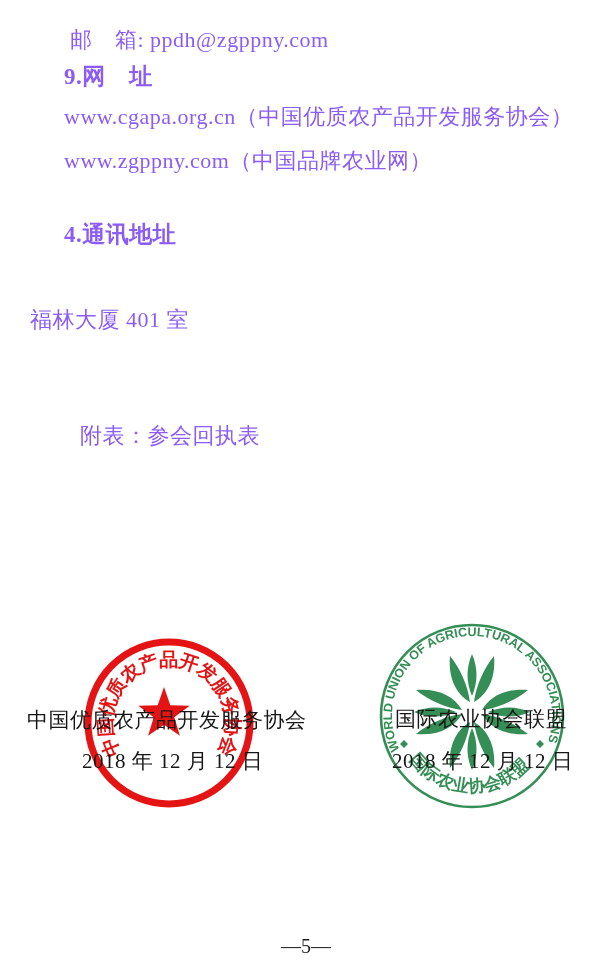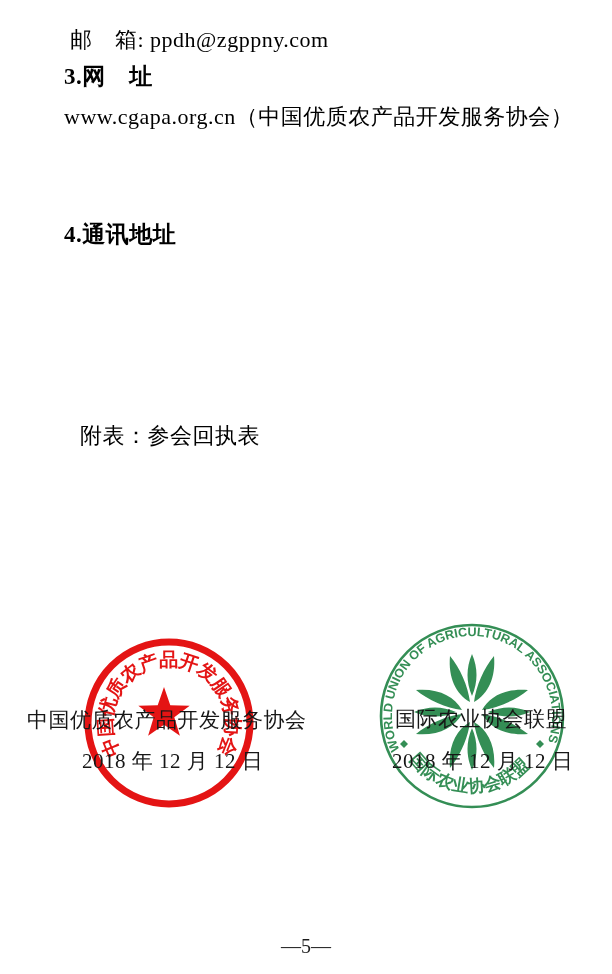--- a/index.html
+++ b/index.html
@@ -5,21 +5,21 @@
   html,body{margin:0;padding:0;}
   body{
     width:612px;height:974px;
     background:#ffffff;
     font-family:"Liberation Serif","DejaVu Serif",serif;
     position:relative;overflow:hidden;
   }
   .page{position:absolute;inset:0;width:612px;height:974px;}
   .txt{
     position:absolute;
-    color:#000000;
+    color:#8b5cf6;
     font-size:22px;
     white-space:nowrap;
     letter-spacing:0.5px;
     z-index:3;
   }
   .txt.bold{font-weight:bold;font-size:23px;}
   .sig{
     position:absolute;
     color:#161616;
     font-size:21px;
@@ -73,23 +73,25 @@
       <g transform="translate(472,712)" fill="#2e8b50">
         <use href="#leafArm"></use>
         <use href="#leafArm" transform="rotate(90)"></use>
         <use href="#leafArm" transform="rotate(180)"></use>
         <use href="#leafArm" transform="rotate(270)"></use>
       </g>
     </g>
   </svg>
 
   <div class="txt" style="left:70px;top:25px;">邮　箱: ppdh@zgppny.com</div>
-  <div class="txt bold" style="left:64px;top:61px;">3.网　址</div>
+  <div class="txt bold" style="left:64px;top:61px;">9.网　址</div>
   <div class="txt" style="left:64px;top:102px;">www.cgapa.org.cn（中国优质农产品开发服务协会）</div>
+  <div class="txt" style="left:64px;top:146px;">www.zgppny.com（中国品牌农业网）</div>
   <div class="txt bold" style="left:64px;top:219px;font-family:Liberation Serif, serif;">4.通讯地址</div>
+  <div class="txt" style="left:30px;top:305px;">福林大厦 401 室</div>
   <div class="txt" style="left:56px;top:421px;margin-left:24px;">附表：参会回执表</div>
 
   <div class="sig" style="left:27px;top:706px;">中国优质农产品开发服务协会</div>
   <div class="sig" style="left:82px;top:747px;">2018 年 12 月 12 日</div>
   <div class="sig" style="left:395px;top:705px;">国际农业协会联盟</div>
   <div class="sig" style="left:392px;top:747px;">2018 年 12 月 12 日</div>
 
   <div class="pageno">—5—</div>
 </div>
 

